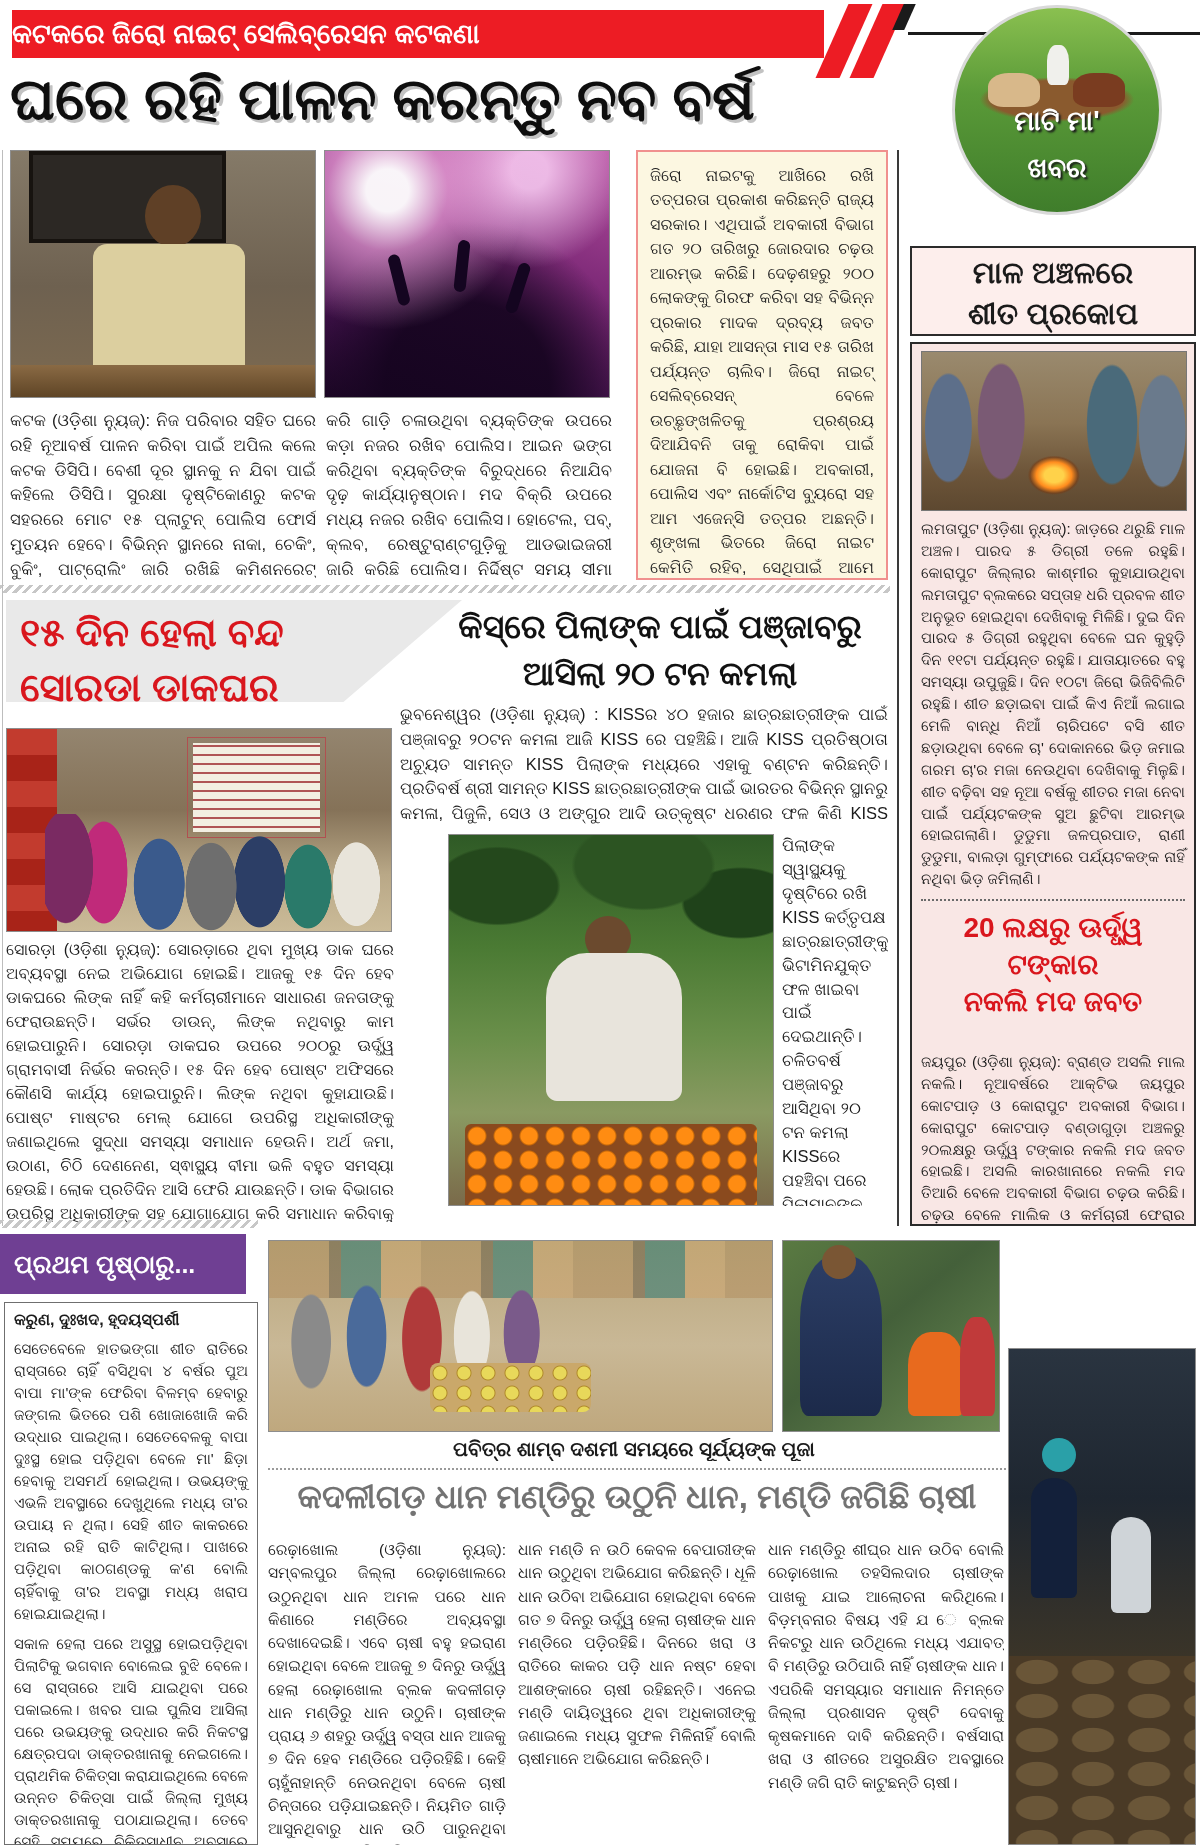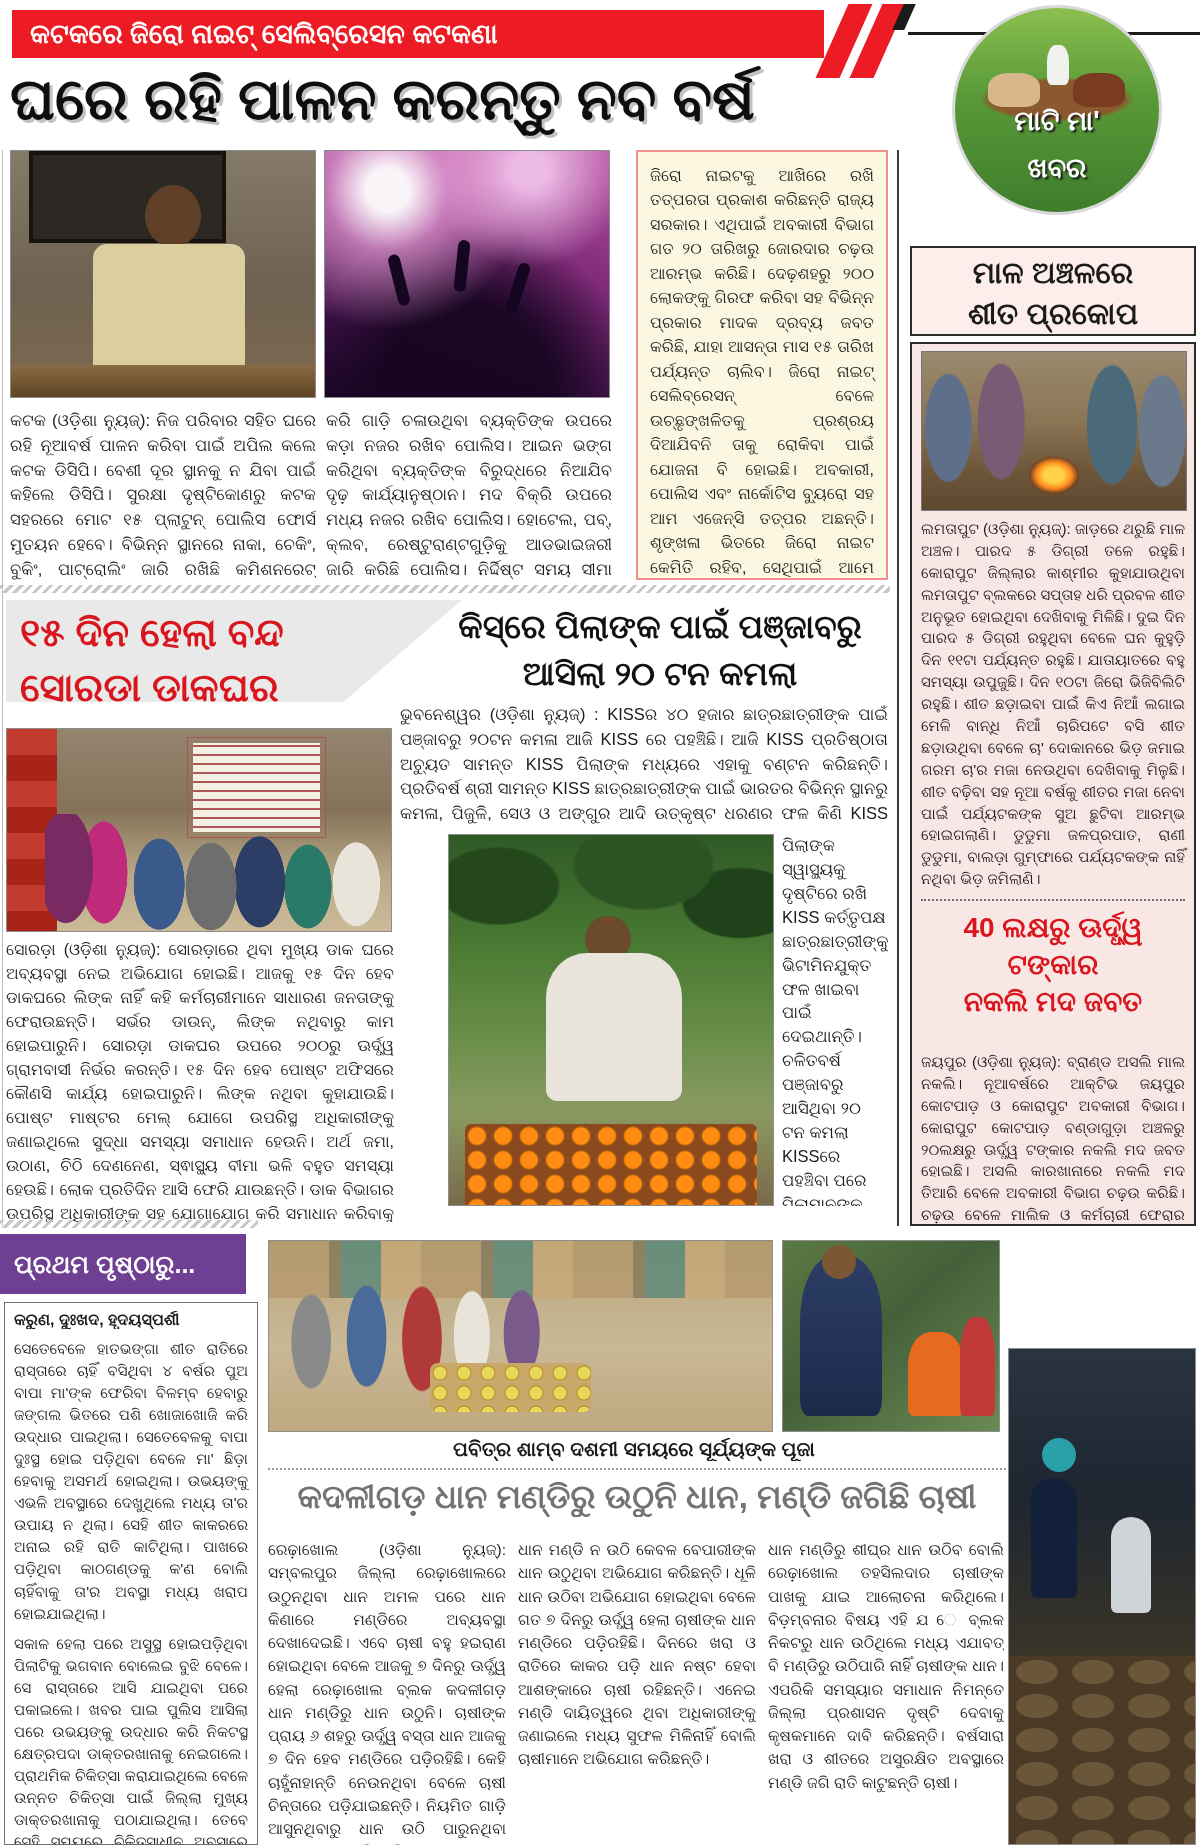--- a/index.html
+++ b/index.html
@@ -5,21 +5,21 @@
   html,body{margin:0;padding:0;background:#e8e8e8;}
   .page{position:relative;width:1200px;height:1847px;background:#ffffff;overflow:hidden;
         font-family:"Liberation Sans","DejaVu Sans",sans-serif;color:#1a1a1a;}
   .abs{position:absolute;box-sizing:border-box;}
   .just{text-align:justify;}
   .photo{overflow:hidden;border:1px solid #8d8d8d;}
   .shape{position:absolute;}
 
   
   .kicker{left:12px;top:10px;width:812px;height:48px;background:#ed1c24;color:#fff;
-          font-size:27px;font-weight:bold;line-height:48px;padding-left:18px;overflow:hidden;white-space:nowrap;}
+          font-size:27px;font-weight:bold;line-height:48px;overflow:hidden;white-space:nowrap;}
   .stripe{top:4px;width:24px;height:74px;background:#ed1c24;transform:skewX(-24deg);}
   .stripe.s1{left:832px;}
   .stripe.s2{left:866px;}
   .stripe-black{left:898px;top:4px;width:12px;height:26px;background:#1b1b1b;transform:skewX(-24deg);}
   .top-rule{left:908px;top:32px;width:292px;height:3px;background:#1b1b1b;}
   .main-headline{left:10px;top:52px;width:884px;height:94px;font-size:58px;font-weight:800;
                  color:#0e0e0e;line-height:94px;white-space:nowrap;overflow:hidden;
                  text-shadow:3px 3px 0 #c2c2c2;}
 
   
@@ -234,21 +234,21 @@
     <div class="shape farmer-shape"></div>
     <div class="logo-text t1">ମାଟି ମା'</div>
     <div class="logo-text t2">ଖବର</div>
   </div>
 
   <div class="abs sb-box">
     <div class="fire-photo"></div>
     <div class="cold-body">ଲମତାପୁଟ (ଓଡ଼ିଶା ନ୍ୟୁଜ୍): ଜାଡ଼ରେ ଥରୁଛି ମାଳ ଅଞ୍ଚଳ। ପାରଦ ୫ ଡିଗ୍ରୀ ତଳେ ରହୁଛି। କୋରାପୁଟ ଜିଲ୍ଲାର କାଶ୍ମୀର କୁହାଯାଉଥିବା ଲମତାପୁଟ ବ୍ଲକରେ ସପ୍ତାହ ଧରି ପ୍ରବଳ ଶୀତ ଅନୁଭୂତ ହୋଇଥିବା ଦେଖିବାକୁ ମିଳିଛି। ଦୁଇ ଦିନ ପାରଦ ୫ ଡିଗ୍ରୀ ରହୁଥିବା ବେଳେ ଘନ କୁହୁଡ଼ି ଦିନ ୧୧ଟା ପର୍ଯ୍ୟନ୍ତ ରହୁଛି। ଯାତାୟାତରେ ବହୁ ସମସ୍ୟା ଉପୁଜୁଛି। ଦିନ ୧୦ଟା ଜିରୋ ଭିଜିବିଲିଟି ରହୁଛି। ଶୀତ ଛଡ଼ାଇବା ପାଇଁ କିଏ ନିଆଁ ଲଗାଇ ମେଳି ବାନ୍ଧି ନିଆଁ ଚାରିପଟେ ବସି ଶୀତ ଛଡ଼ାଉଥିବା ବେଳେ ଚା' ଦୋକାନରେ ଭିଡ଼ ଜମାଇ ଗରମ ଚା'ର ମଜା ନେଉଥିବା ଦେଖିବାକୁ ମିଳୁଛି। ଶୀତ ବଢ଼ିବା ସହ ନୂଆ ବର୍ଷକୁ ଶୀତର ମଜା ନେବା ପାଇଁ ପର୍ଯ୍ୟଟକଙ୍କ ସୁଅ ଛୁଟିବା ଆରମ୍ଭ ହୋଇଗଲାଣି। ଡୁଡୁମା ଜଳପ୍ରପାତ, ରାଣୀ ଡୁଡୁମା, ବାଲଡ଼ା ଗୁମ୍ଫାରେ ପର୍ଯ୍ୟଟକଙ୍କ ନାହିଁ ନଥିବା ଭିଡ଼ ଜମିଲାଣି।</div>
     <div class="dotted-div"></div>
     <div class="liquor-headline">
-      <div>40 ଲକ୍ଷରୁ ଊର୍ଦ୍ଧ୍ୱ ଟଙ୍କାର</div>
+      <div>20 ଲକ୍ଷରୁ ଊର୍ଦ୍ଧ୍ୱ ଟଙ୍କାର</div>
       <div>ନକଲି ମଦ ଜବତ</div>
     </div>
     <div class="liquor-body">ଜୟପୁର (ଓଡ଼ିଶା ନ୍ୟୁଜ୍): ବ୍ରାଣ୍ଡ ଅସଲି ମାଲ ନକଲି। ନୂଆବର୍ଷରେ ଆକ୍ଟିଭ ଜୟପୁର କୋଟପାଡ଼ ଓ କୋରାପୁଟ ଅବକାରୀ ବିଭାଗ। କୋରାପୁଟ କୋଟପାଡ଼ ବଣ୍ଡାଗୁଡ଼ା ଅଞ୍ଚଳରୁ ୨୦ଲକ୍ଷରୁ ଊର୍ଦ୍ଧ୍ୱ ଟଙ୍କାର ନକଲି ମଦ ଜବତ ହୋଇଛି। ଅସଲି କାରଖାନାରେ ନକଲି ମଦ ତିଆରି ବେଳେ ଅବକାରୀ ବିଭାଗ ଚଢ଼ଉ କରିଛି। ଚଢ଼ଉ ବେଳେ ମାଲିକ ଓ କର୍ମଚାରୀ ଫେରାର ରହିଛନ୍ତି।</div>
   </div>
 
   <div class="abs wavy wavy2"></div>
   <div class="abs purple-box">ପ୍ରଥମ ପୃଷ୍ଠାରୁ...</div>
   <div class="abs cont-box">
     <div class="cont-subhead">କରୁଣ, ଦୁଃଖଦ, ହୃଦୟସ୍ପର୍ଶୀ</div>
     <p class="cont-para">ସେତେବେଳେ ହାତଭଙ୍ଗା ଶୀତ ରାତିରେ ରାସ୍ତାରେ ଚାହିଁ ବସିଥିବା ୪ ବର୍ଷର ପୁଅ ବାପା ମା'ଙ୍କ ଫେରିବା ବିଳମ୍ବ ହେବାରୁ ଜଙ୍ଗଲ ଭିତରେ ପଶି ଖୋଜାଖୋଜି କରି ଉଦ୍ଧାର ପାଇଥିଲା। ସେତେବେଳକୁ ବାପା ଦୁଃସ୍ଥ ହୋଇ ପଡ଼ିଥିବା ବେଳେ ମା' ଛିଡ଼ା ହେବାକୁ ଅସମର୍ଥ ହୋଇଥିଲା। ଉଭୟଙ୍କୁ ଏଭଳି ଅବସ୍ଥାରେ ଦେଖୁଥିଲେ ମଧ୍ୟ ତା'ର ଉପାୟ ନ ଥିଲା। ସେହି ଶୀତ କାକରରେ ଅନାଇ ରହି ରାତି କାଟିଥିଲା। ପାଖରେ ପଡ଼ିଥିବା କାଠଗଣ୍ଡକୁ କ'ଣ ବୋଲି ଚାହିଁବାକୁ ତା'ର ଅବସ୍ଥା ମଧ୍ୟ ଖରାପ ହୋଇଯାଇଥିଲା।</p>

